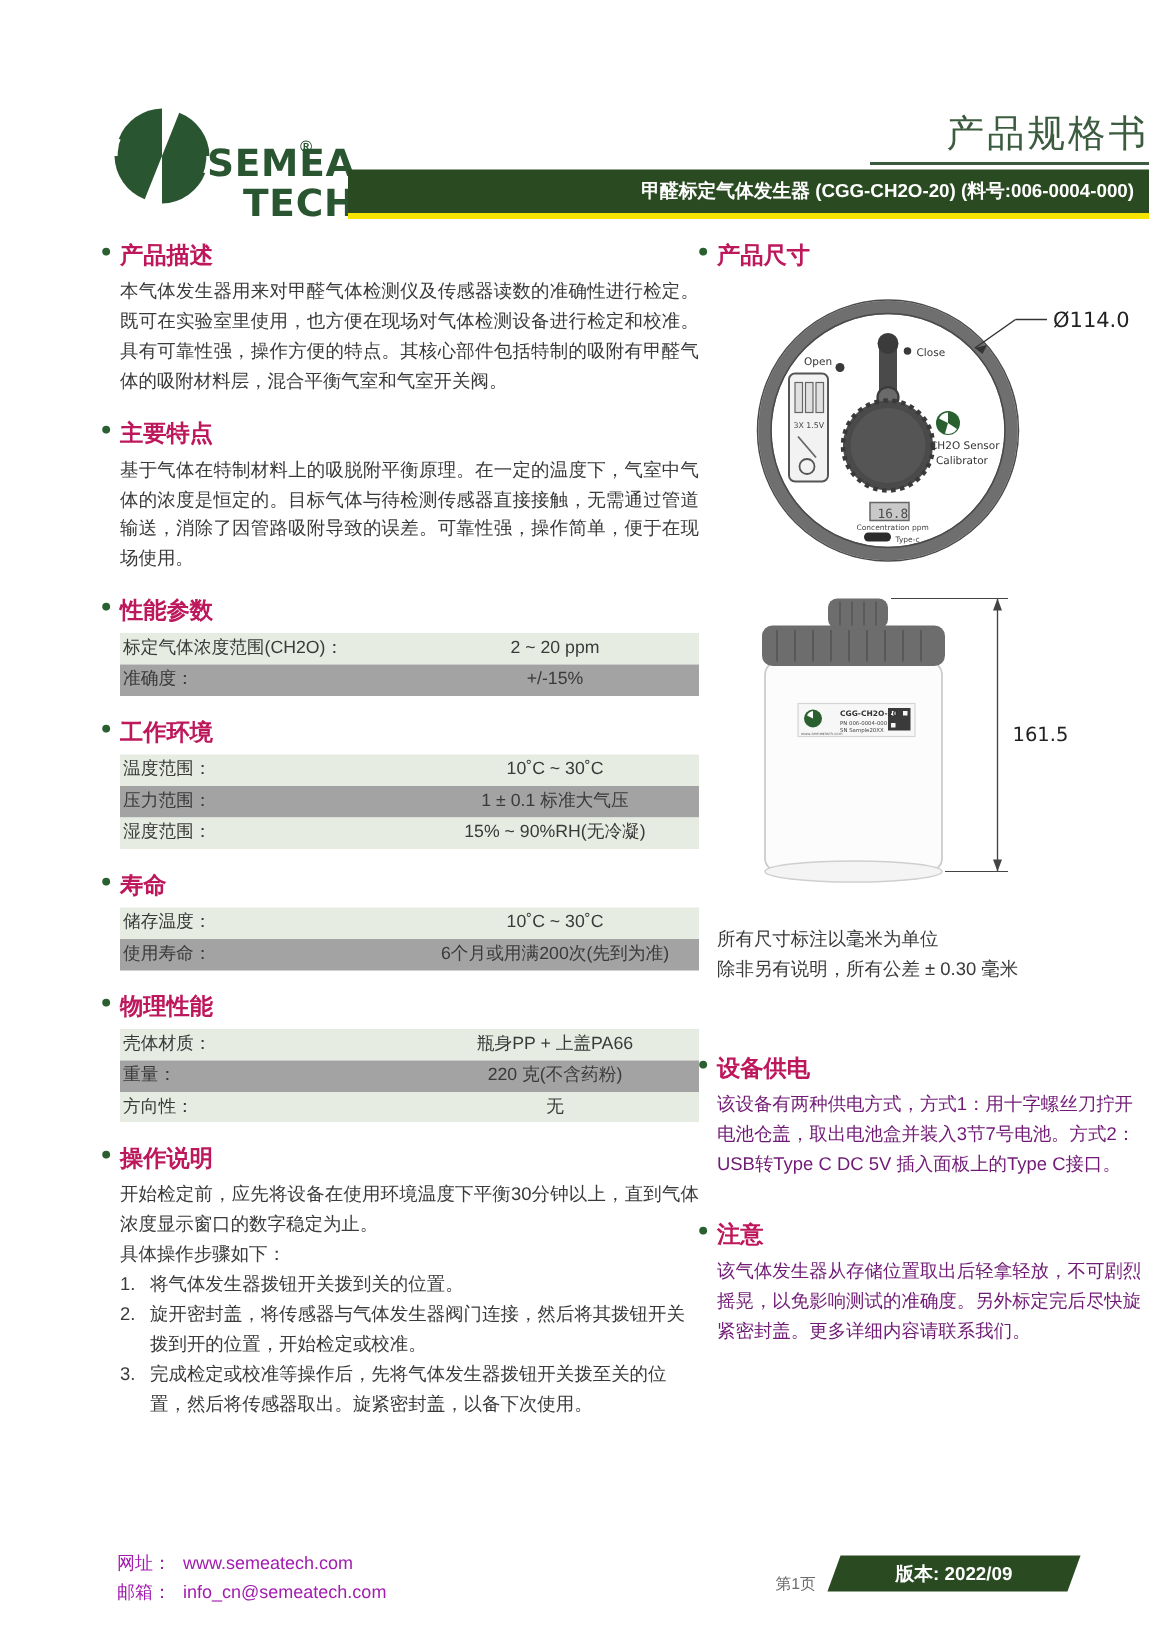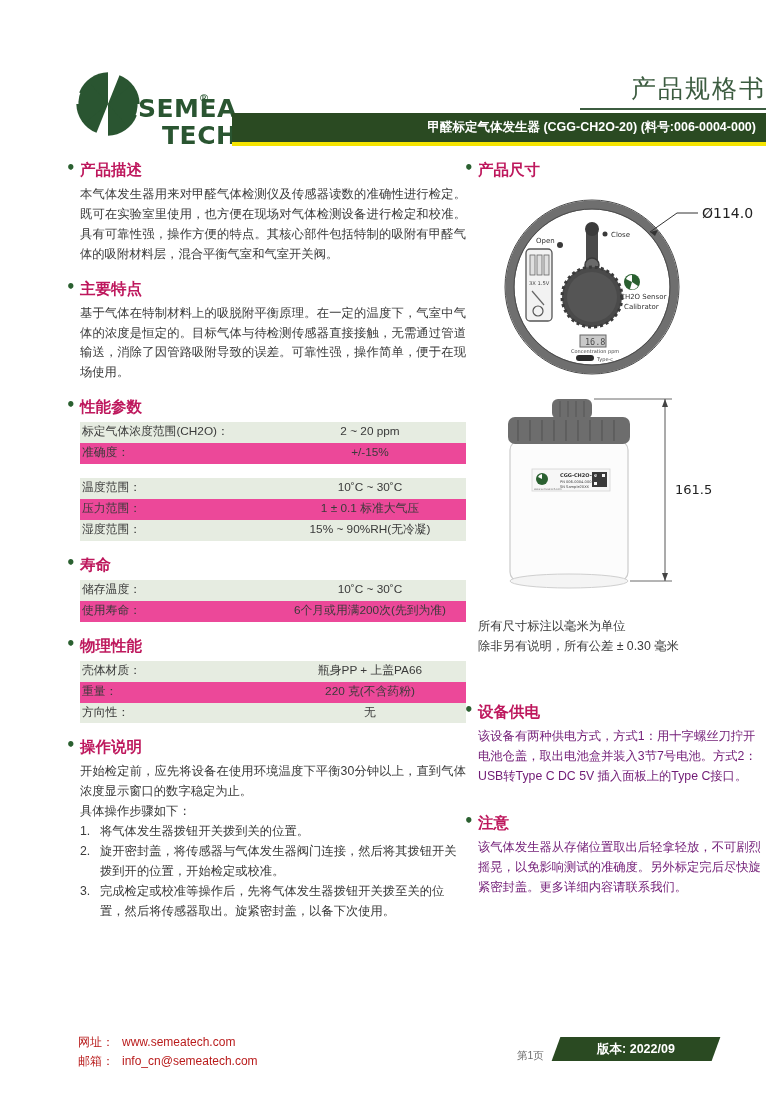--- a/index.html
+++ b/index.html
@@ -148,21 +148,21 @@
   }
 
   
   .spec-table {
     margin-left: 14px;
     width: 386px;
     border-collapse: collapse;
     font-size: 11.8px;
   }
   .spec-table tr.odd td { background: #e6ece1; }
-  .spec-table tr.even td { background: #ec4899; }
+  .spec-table tr.even td { background: #a3a3a3; }
   .spec-table td {
     padding: 2px 4px 3px 2px;
     color: #3a3a3a;
     line-height: 1.35;
   }
   .spec-table td.k { text-align: left; width: 190px; }
   .spec-table td.v { text-align: center; }
 
   
   .steps {
@@ -209,21 +209,21 @@
     position: absolute;
     left: 0; bottom: 0;
     width: 774px;
     height: 80px;
   }
   #footer-contact {
     position: absolute;
     left: 78px; top: 18px;
     font-size: 12px;
     line-height: 1.55;
-    color: #b91c1c;
+    color: #a21caf;
   }
   .fc-row { display: flex; }
   .fc-label { width: 44px; flex: 0 0 44px; }
   #footer-page {
     position: absolute;
     left: 517px; top: 34px;
     font-size: 10.5px;
     color: #6b6b6b;
   }
   #version-banner {
@@ -304,20 +304,21 @@
         </tr>
         <tr class="even">
           <td class="k">准确度：</td>
           <td class="v">+/-15%</td>
         </tr>
       </tbody>
         </table>
     </div>
 
     <div class="section">
+      <div class="sec-head">工作环境</div>
       <table class="spec-table">
         <tbody>
             <tr class="odd">
           <td class="k">温度范围：</td>
           <td class="v">10˚C ~ 30˚C</td>
         </tr>
         <tr class="even">
           <td class="k">压力范围：</td>
           <td class="v">1 ± 0.1 标准大气压</td>
         </tr>

